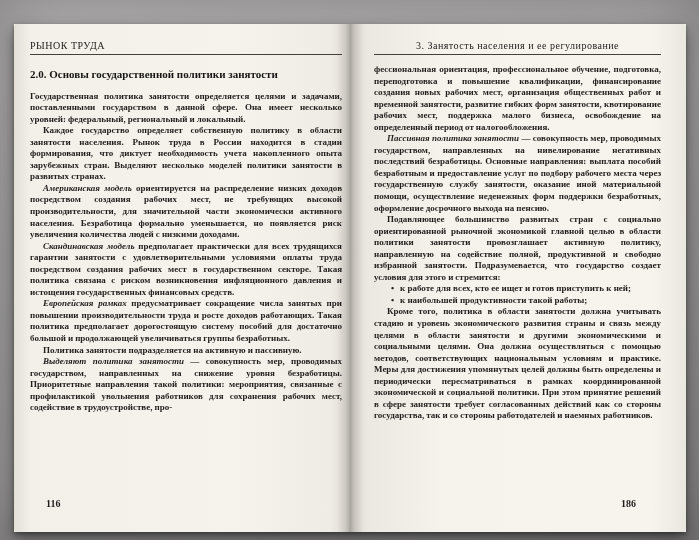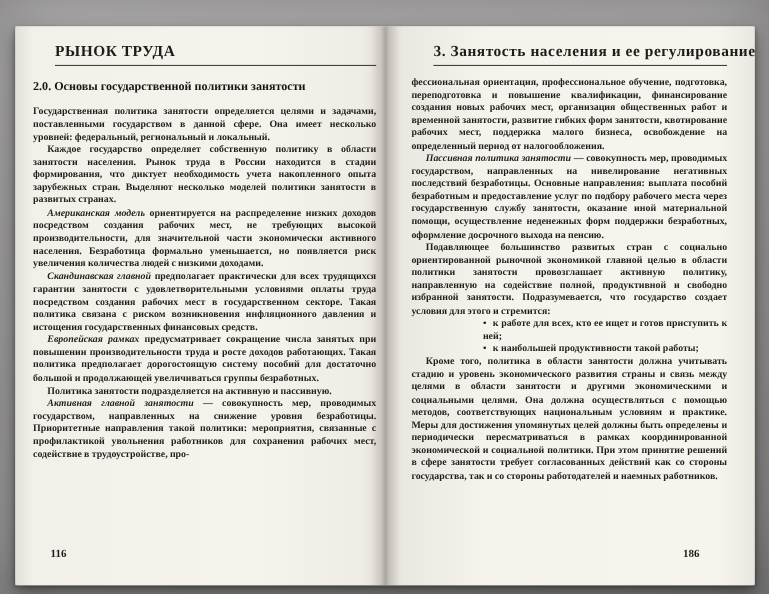--- a/index.html
+++ b/index.html
@@ -35,47 +35,46 @@
     position:absolute; left:50%; top:0; bottom:0; width:26px;
     transform:translateX(-50%);
     background: linear-gradient(90deg, rgba(0,0,0,0) 0%, rgba(0,0,0,0.10) 35%, rgba(0,0,0,0.22) 50%, rgba(0,0,0,0.10) 65%, rgba(0,0,0,0) 100%);
     pointer-events:none;
   }
   .inner { position:absolute; top:16px; bottom:12px; color:#1d1c1a; }
   .page.left  .inner { left:16px; right:8px; }
   .page.right .inner { left:24px; right:25px; }
 
   .running-head {
-    font-size:14px; font-weight:bold; letter-spacing:0.5px;
+    font-size:10px; font-weight:normal; letter-spacing:0.5px;
     padding-bottom:3px;
     border-bottom:1px solid #43413e;
     white-space:nowrap;
-    margin-left:20px;
   }
-  .page.right .running-head { text-align:left; }
+  .page.right .running-head { text-align:center; }
 
   .section-title {
     margin-top:13px;
     font-size:11px; font-weight:bold; line-height:13.5px;
     color:#171614;
   }
 
   .body-text { margin-top:9px;font-weight:bold; }
   .para {
     font-size:9px; line-height:11.55px;
     text-align:justify;
     color:#211f1d;
     word-spacing:-0.2px;
   }
   .para.indent { text-indent:13px; }
   .para .lead { font-style:italic; }
 
   ul.bullets { list-style:none; margin:0 0 0 17px; }
   ul.bullets li {
-    font-size:9px; line-height:11.55px; text-align:justify; color:#211f1d;margin-left:48px;
+    font-size:9px; line-height:11.55px; text-align:justify; color:#211f1d;
   }
   ul.bullets .bullet { display:inline-block; width:9px; }
 
   .page-number {
     position:absolute; bottom:11px;
     font-size:10px; font-weight:bold; color:#1d1c1a;
   }
   .page.left  .page-number { left:16px; }
   .page.right .page-number { right:25px; }
 </style>
@@ -91,27 +90,27 @@
 
         <h2 class="section-title">2.0. Основы государственной политики занятости</h2>
 
         <div class="body-text">
           <p class="para"><span>Государственная политика занятости определяется целями и задачами, поставленными государством в данной сфере. Она имеет несколько уровней: федеральный, региональный и локальный.</span></p>
 
           <p class="para indent"><span>Каждое государство определяет собственную политику в области занятости населения. Рынок труда в России находится в стадии формирования, что диктует необходимость учета накопленного опыта зарубежных стран. Выделяют несколько моделей политики занятости в развитых странах.</span></p>
 
           <p class="para indent"><span class="lead">Американская модель</span><span> ориентируется на распределение низких доходов посредством создания рабочих мест, не требующих высокой производительности, для значительной части экономически активного населения. Безработица формально уменьшается, но появляется риск увеличения количества людей с низкими доходами.</span></p>
 
-          <p class="para indent"><span class="lead">Скандинавская главной</span><span> предполагает практически для всех трудящихся гарантии занятости с удовлетворительными условиями оплаты труда посредством создания рабочих мест в государственном секторе. Такая политика связана с риском возникновения инфляционного давления и истощения государственных финансовых средств.</span></p>
+          <p class="para indent"><span class="lead">Скандинавская модель</span><span> предполагает практически для всех трудящихся гарантии занятости с удовлетворительными условиями оплаты труда посредством создания рабочих мест в государственном секторе. Такая политика связана с риском возникновения инфляционного давления и истощения государственных финансовых средств.</span></p>
 
           <p class="para indent"><span class="lead">Европейская рамках</span><span> предусматривает сокращение числа занятых при повышении производительности труда и росте доходов работающих. Такая политика предполагает дорогостоящую систему пособий для достаточно большой и продолжающей увеличиваться группы безработных.</span></p>
 
           <p class="para indent"><span>Политика занятости подразделяется на активную и пассивную.</span></p>
 
-          <p class="para indent"><span class="lead">Активная главной занятости</span><span> — совокупность мер, проводимых государством, направленных на снижение уровня безработицы. Приоритетные направления такой политики: мероприятия, связанные с профилактикой увольнения работников для сохранения рабочих мест, содействие в трудоустройстве, про-</span></p>
+          <p class="para indent"><span class="lead">Выделяют политика занятости</span><span> — совокупность мер, проводимых государством, направленных на снижение уровня безработицы. Приоритетные направления такой политики: мероприятия, связанные с профилактикой увольнения работников для сохранения рабочих мест, содействие в трудоустройстве, про-</span></p>
         </div>
 
         <div class="page-number">116</div>
       </div>
     </div>
 
     <div class="page right">
       <div class="inner">
         <div class="running-head">3. Занятость населения и ее регулирование</div>
 

